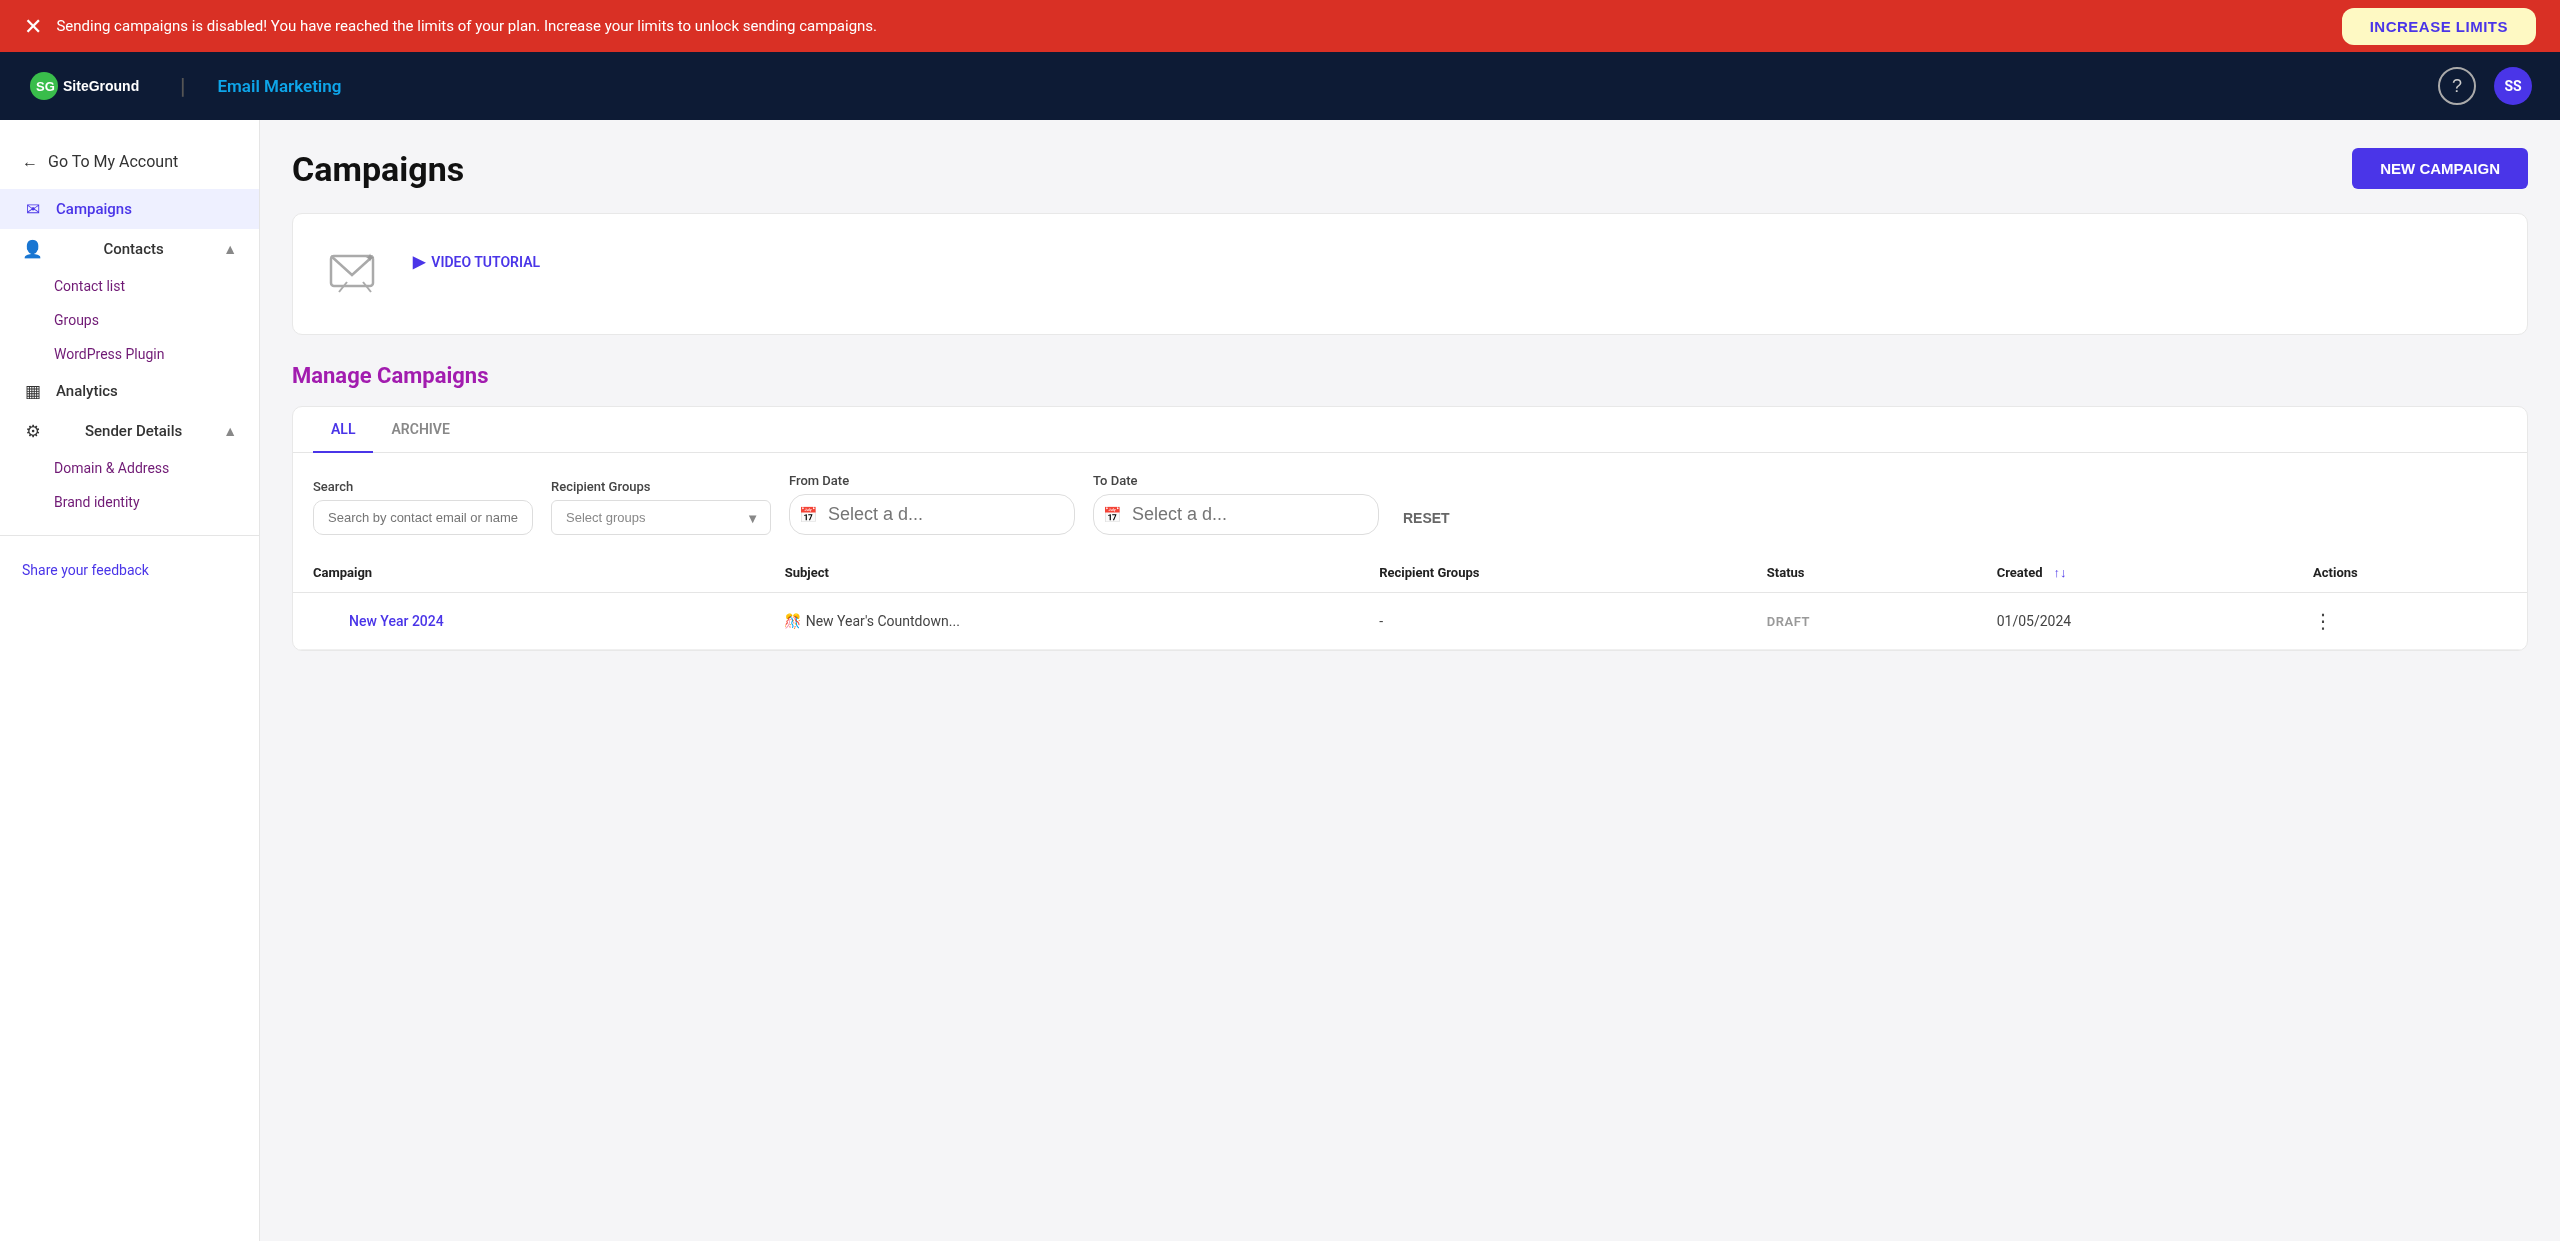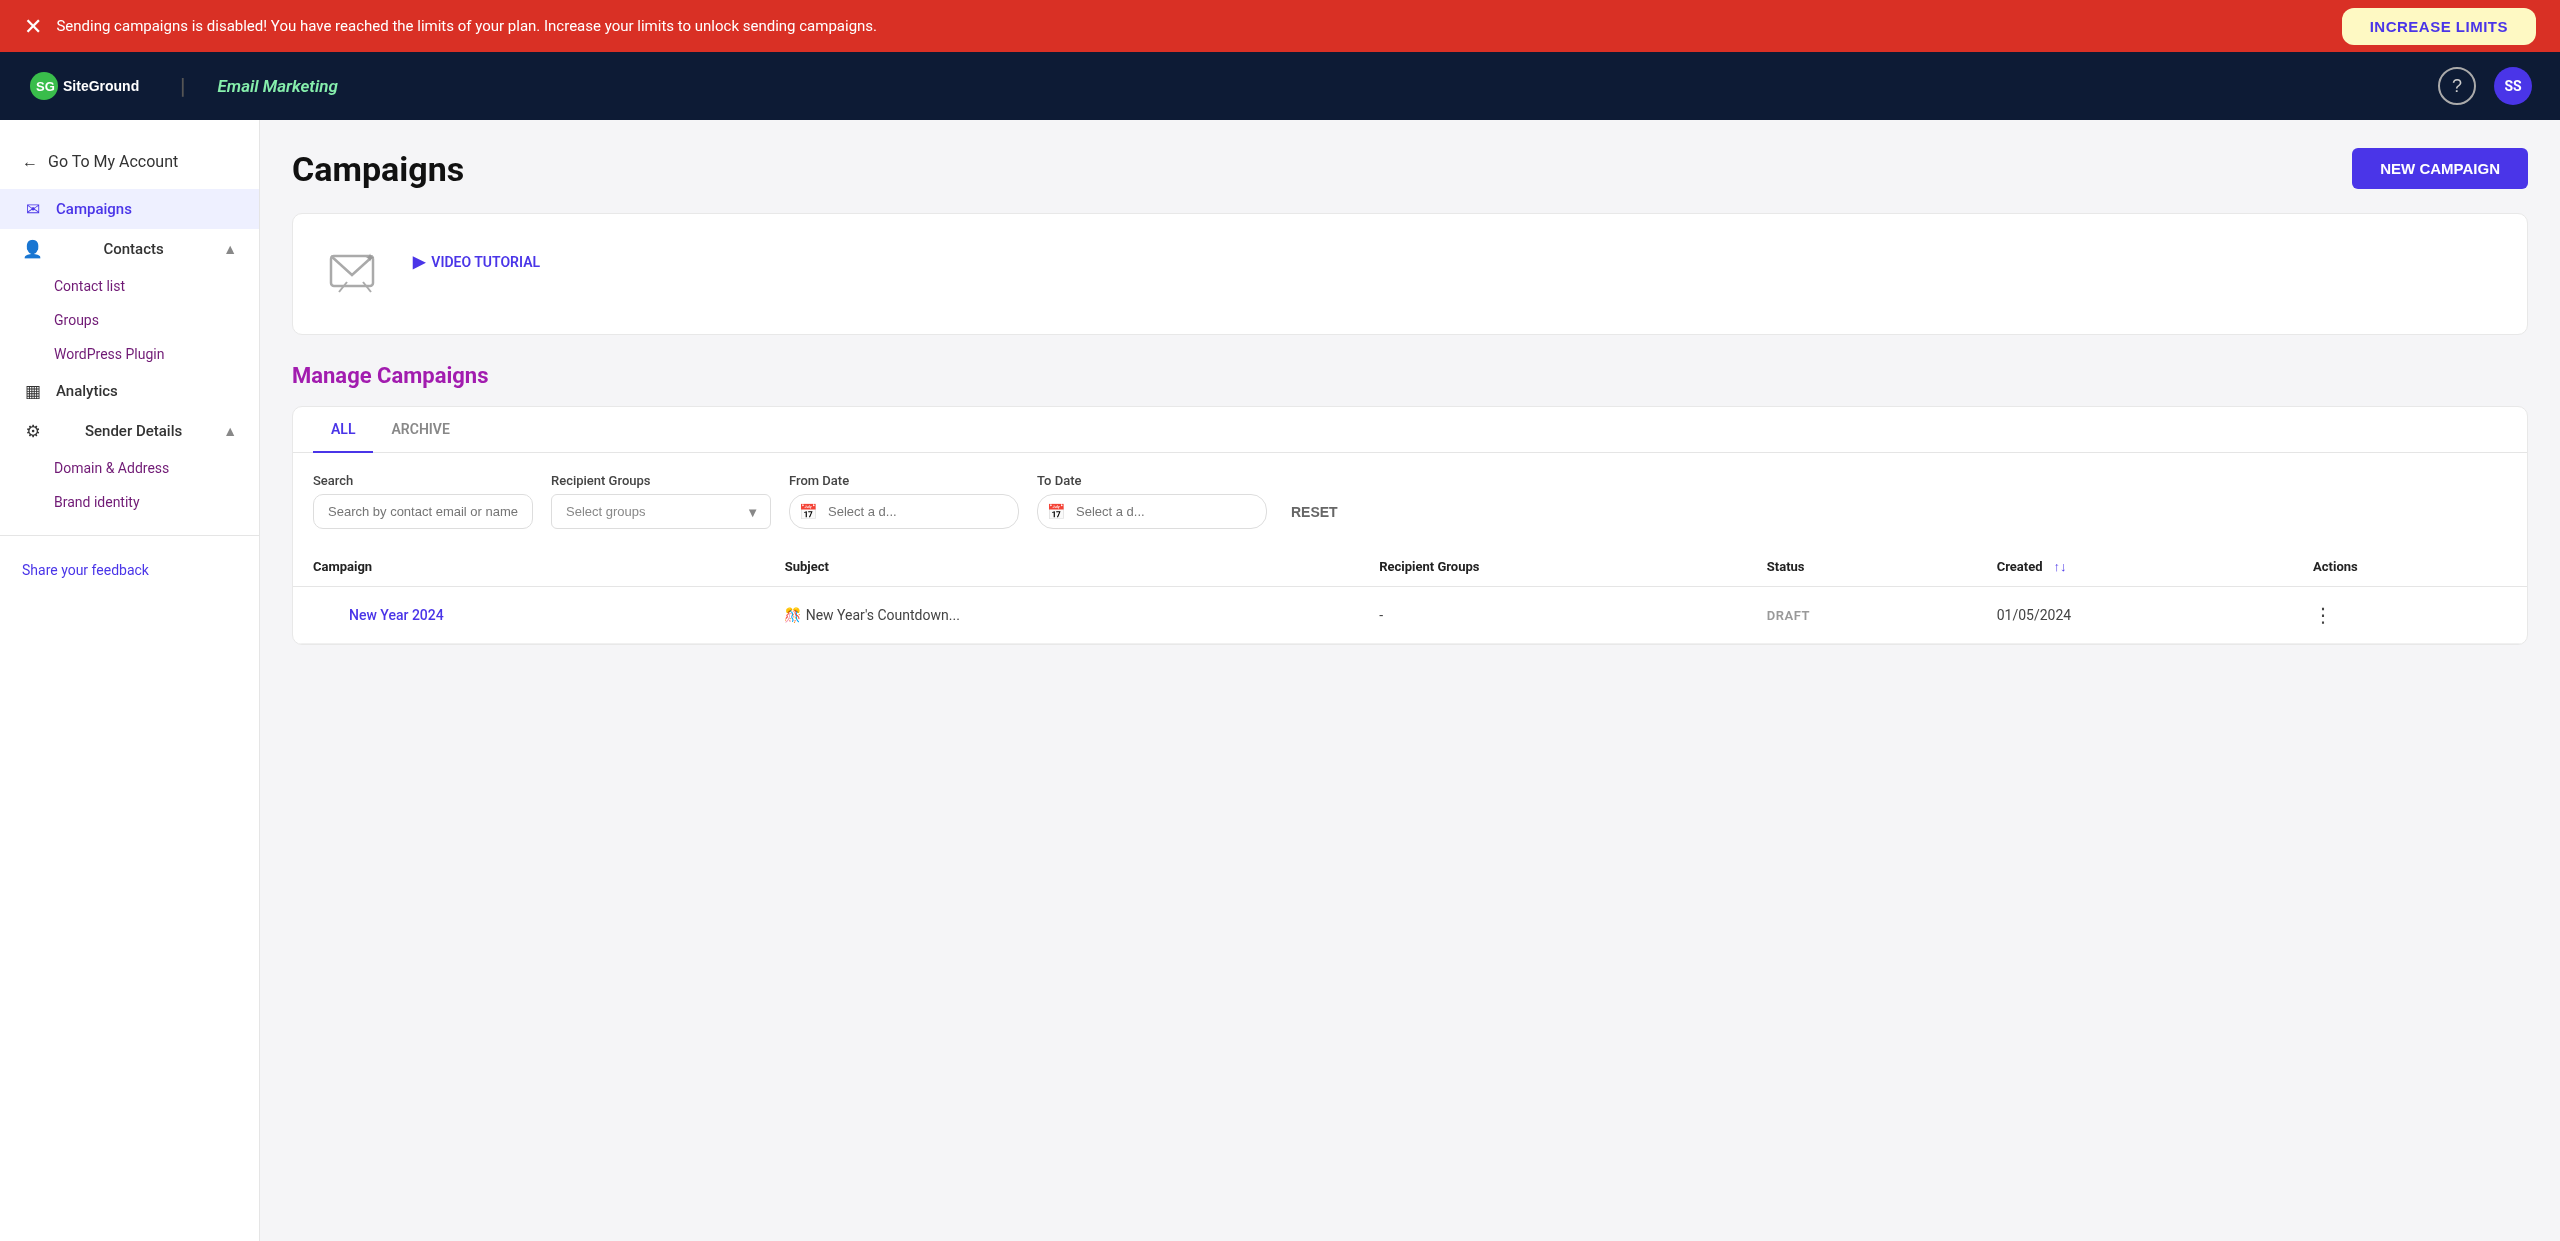--- a/index.html
+++ b/index.html
@@ -36,21 +36,21 @@
     .top-nav {
       background: #0d1b35;
       display: flex;
       align-items: center;
       padding: 0 28px;
       height: 68px;
       position: relative;
     }
     .logo-area { display: flex; align-items: center; color: #fff; font-size: 18px; font-weight: 600; gap: 26px; justify-content: center; }
     .logo-divider { color: #555; font-size: 22px; margin: 0 6px; }
-    .nav-title { color: #86efac; font-size: 17px; font-style: italic; }
+    .nav-title { color: #0ea5e9; font-size: 17px; }
     .nav-right { margin-left: auto; display: flex; align-items: center; gap: 18px; }
     .help-btn {
       width: 38px; height: 38px; border-radius: 50%; border: 2px solid #aaa;
       background: transparent; color: #ccc; font-size: 18px; cursor: pointer;
       display: flex; align-items: center; justify-content: center;
     }
     .user-avatar {
       width: 38px; height: 38px; border-radius: 50%;
       background: #4a35e8; color: #fff; font-size: 14px; font-weight: 700;
       display: flex; align-items: center; justify-content: center;
@@ -144,21 +144,21 @@
       font-size: 13px; color: #888; background: #fff; outline: none;
       min-width: 220px; appearance: none; cursor: pointer;
     }
     .select-chevron {
       position: absolute; right: 12px; top: 50%; transform: translateY(-50%);
       pointer-events: none; color: #888; font-size: 13px;
     }
     .date-input-wrap { position: relative; }
     .date-input {
       border: 1px solid #ddd; border-radius: 16px; padding: 9px 14px 9px 38px;
-      font-size: 13px; color: #888; background: #fff; outline: none;
+      font-size: 18px; color: #888; background: #fff; outline: none;
       min-width: 160px;
     }
     .date-icon { position: absolute; left: 10px; top: 50%; transform: translateY(-50%); color: #4a35e8; font-size: 15px; }
     .reset-btn {
       background: transparent; border: none; color: #666; font-size: 14px;
       font-weight: 600; cursor: pointer; padding: 9px 6px;
     }
 
     
     .table-wrap { overflow-x: auto; }

